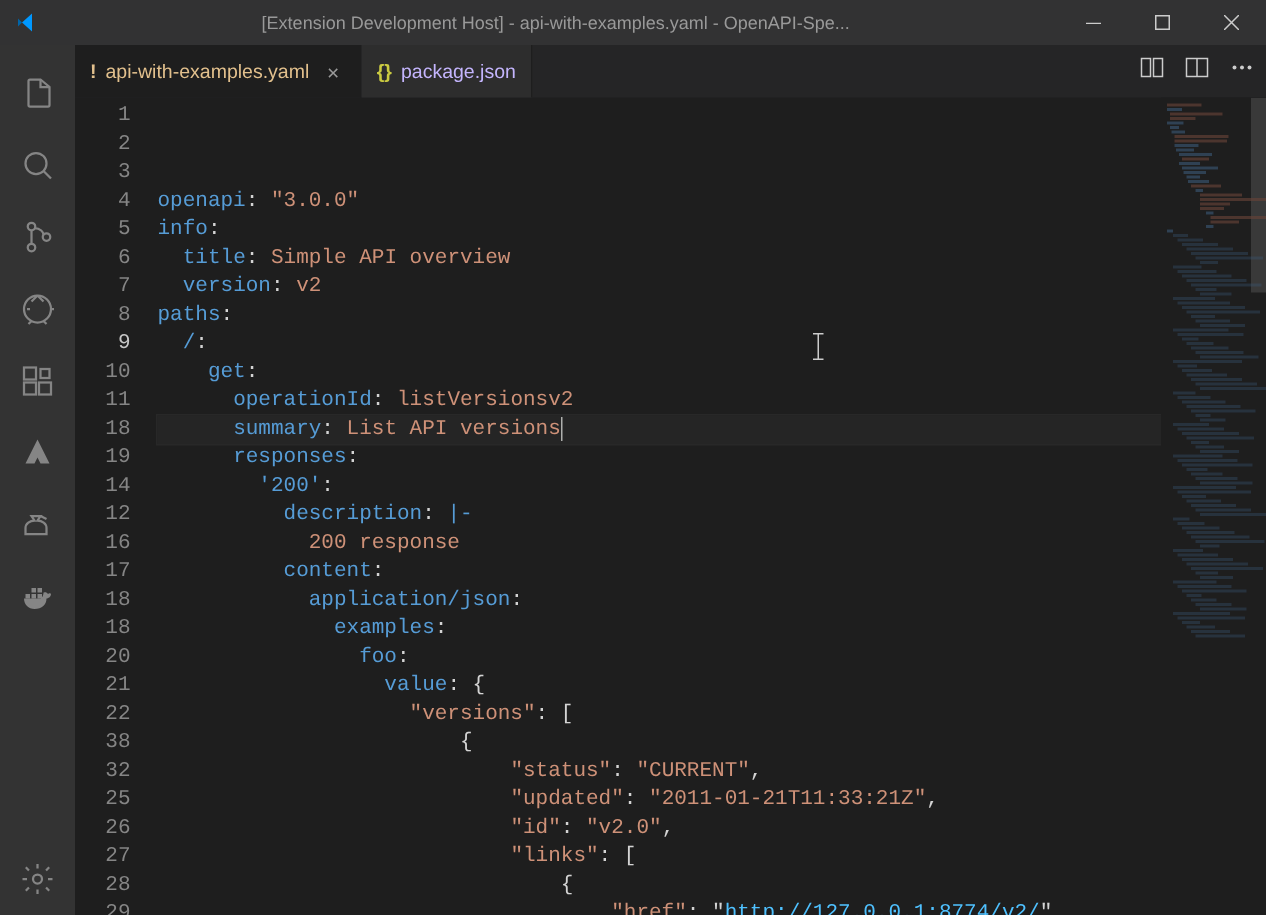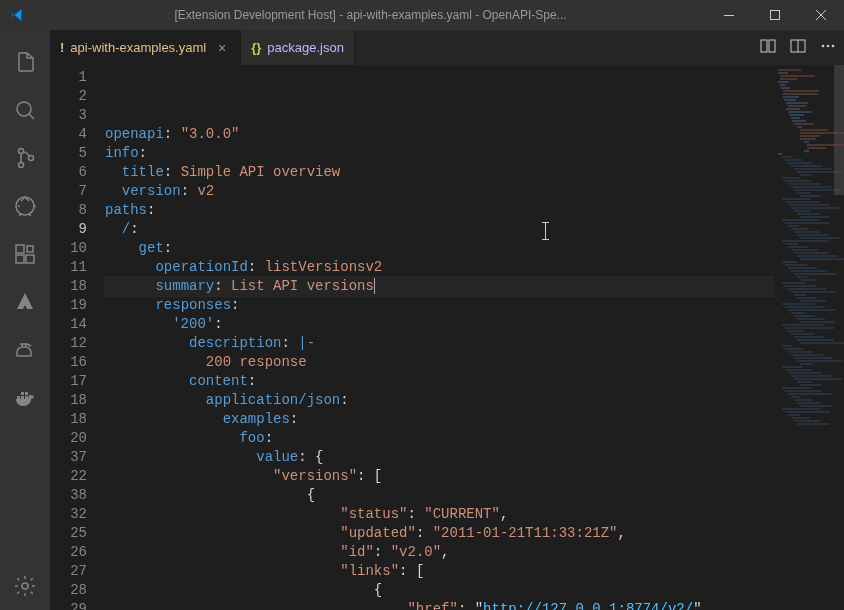--- a/index.html
+++ b/index.html
@@ -382,21 +382,21 @@
           <div class="ln">11</div>
           <div class="ln">18</div>
           <div class="ln">19</div>
           <div class="ln">14</div>
           <div class="ln">12</div>
           <div class="ln">16</div>
           <div class="ln">17</div>
           <div class="ln">18</div>
           <div class="ln">18</div>
           <div class="ln">20</div>
-          <div class="ln">37</div>
+          <div class="ln">21</div>
           <div class="ln">22</div>
           <div class="ln">38</div>
           <div class="ln">32</div>
           <div class="ln">25</div>
           <div class="ln">26</div>
           <div class="ln">27</div>
           <div class="ln">28</div>
           <div class="ln">29</div>
         </div>
       <div class="code" id="code">

